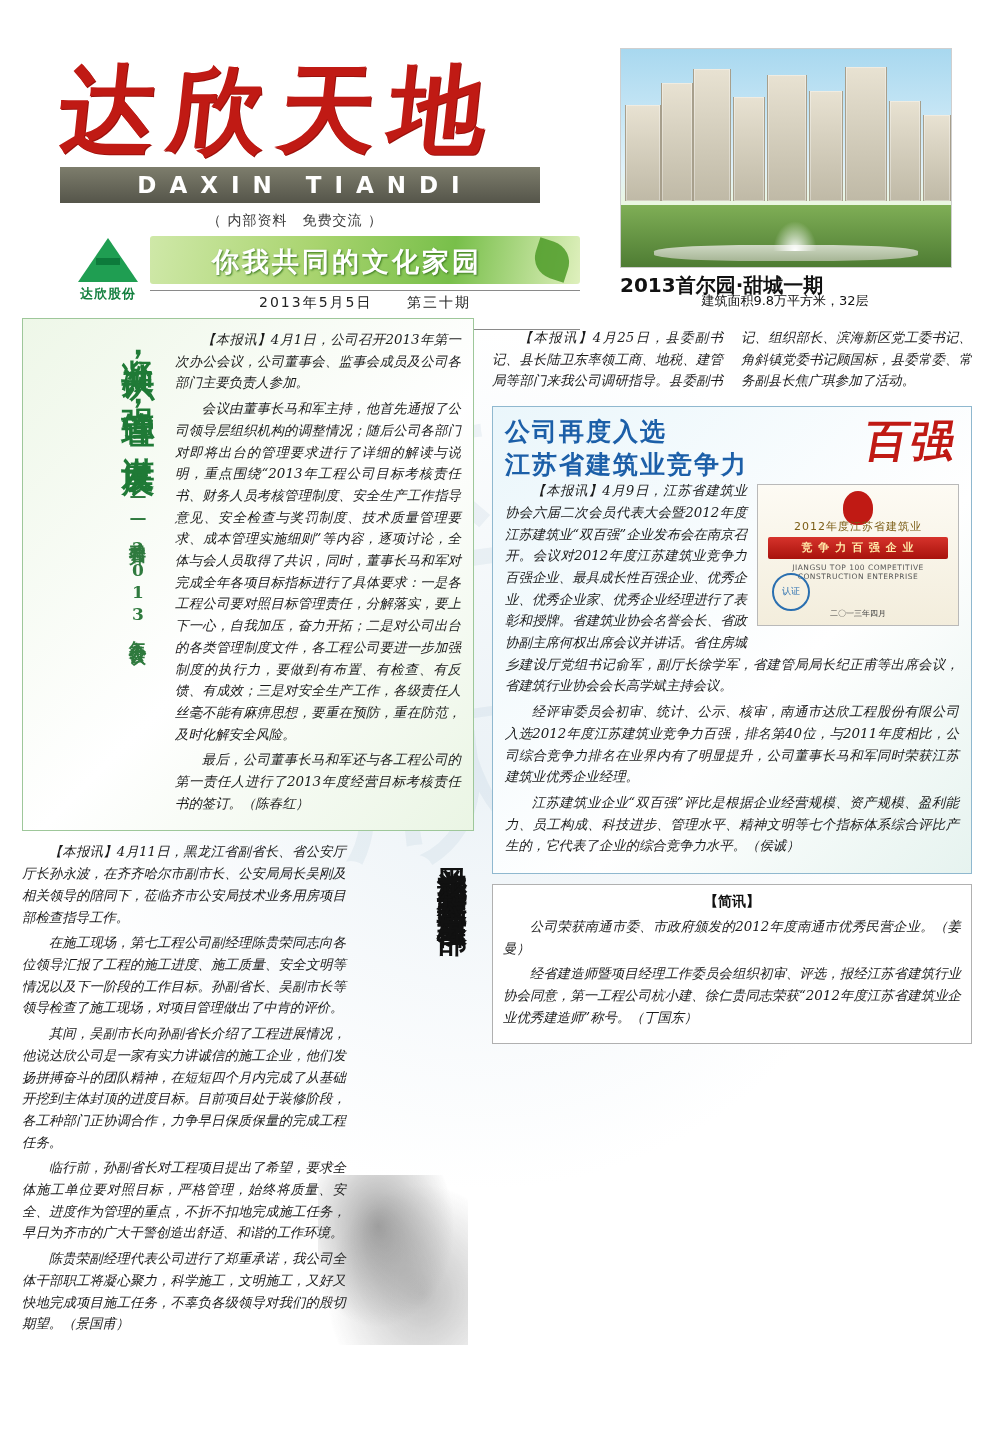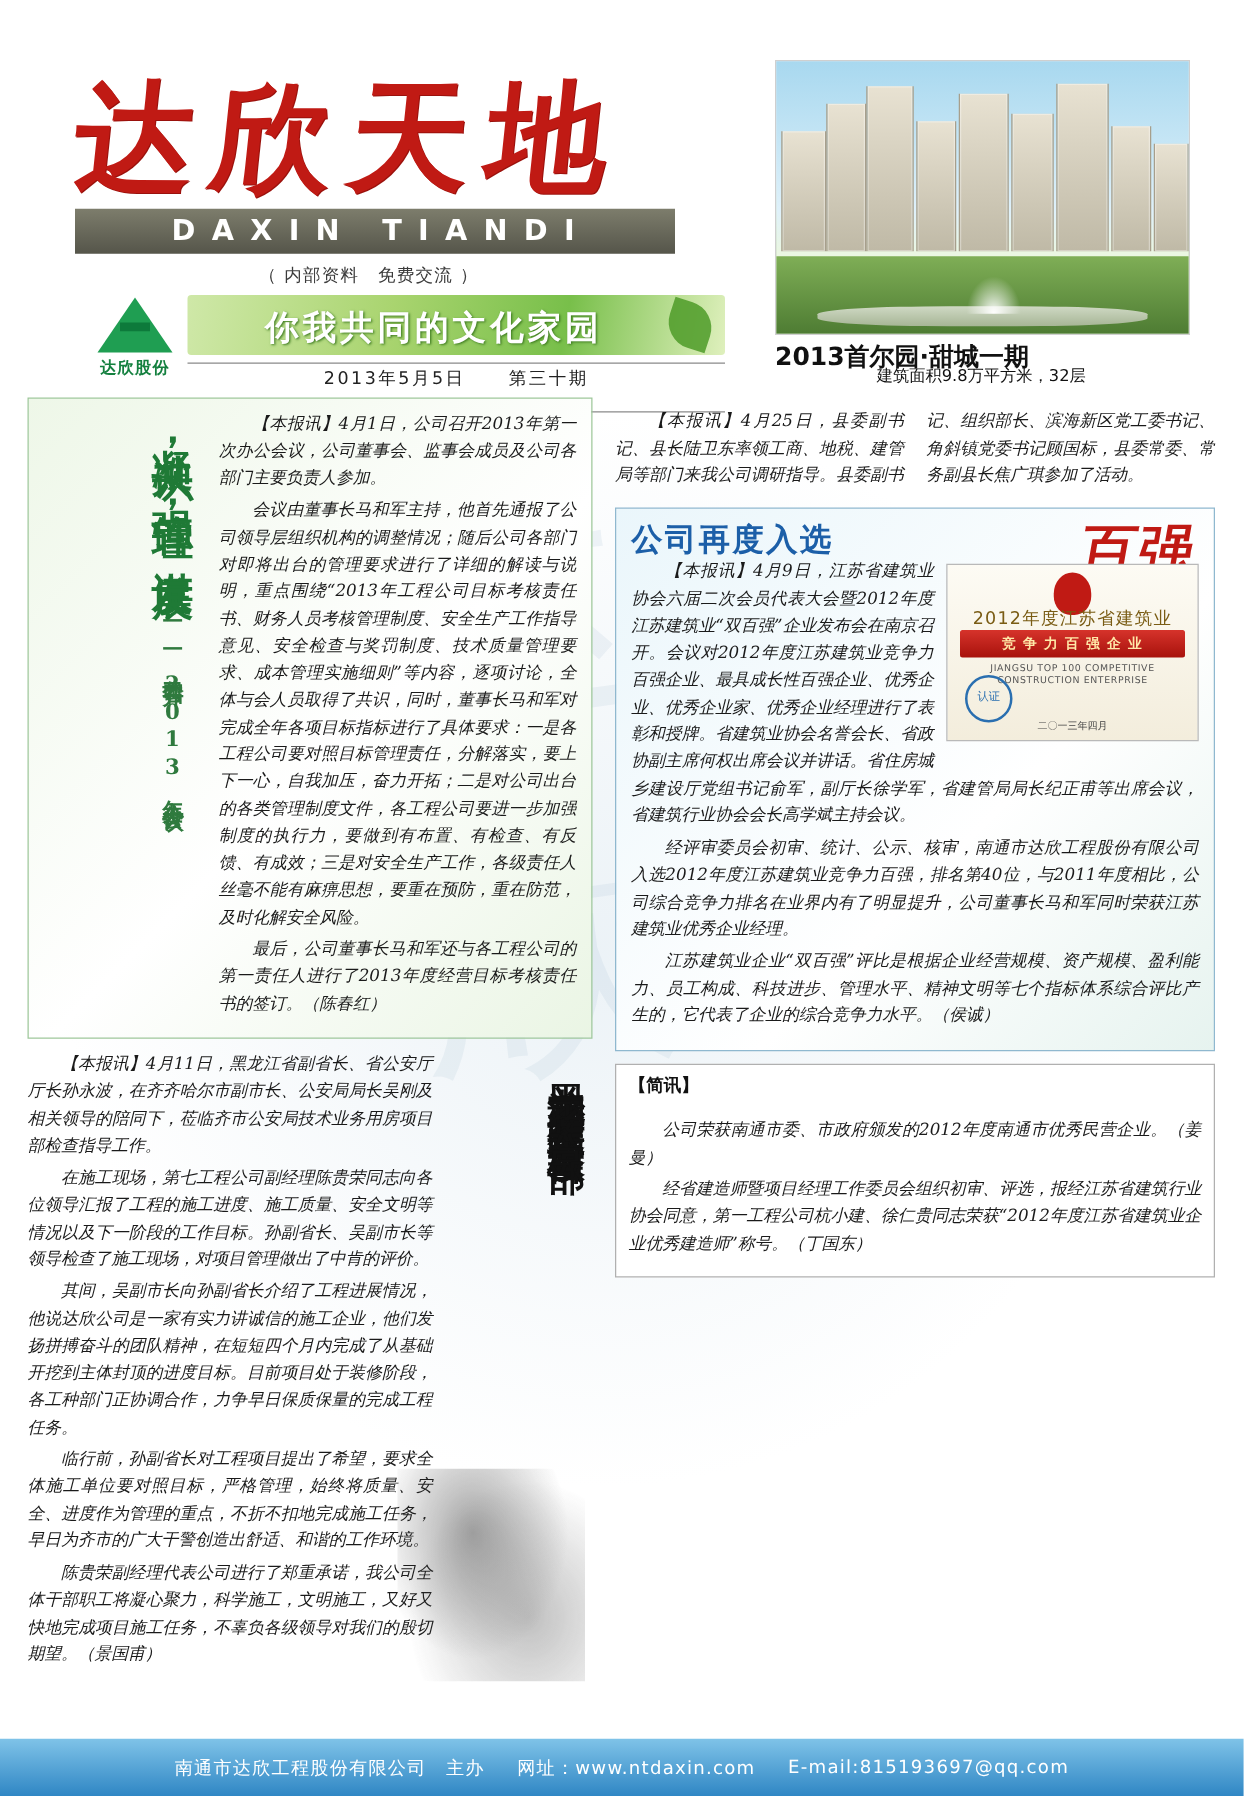--- a/index.html
+++ b/index.html
@@ -188,39 +188,39 @@
   }
   .award-img .band{
     position:absolute;left:10px;top:52px;right:10px;height:22px;
     background:linear-gradient(#d6332b,#a8120c);border-radius:2px;
   }
   .award-img .band span{
     display:block;text-align:center;color:#ffe9a8;font-size:11px;font-weight:bold;line-height:22px;letter-spacing:1px;
   }
   .award-img .cap{
     position:absolute;left:8px;top:34px;right:8px;text-align:center;
-    font-size:14px;color:#7a5c14;letter-spacing:1px;
+    font-size:11px;color:#7a5c14;letter-spacing:1px;
   }
   .award-img .cap2{
     position:absolute;left:8px;top:78px;right:8px;text-align:center;
     font-size:7.5px;color:#555;letter-spacing:.5px;
   }
   .award-img .seal{
     position:absolute;left:14px;bottom:14px;width:34px;height:34px;border-radius:50%;
     border:2px solid #2a6fb0;color:#2a6fb0;font-size:9px;text-align:center;line-height:32px;
   }
   .award-img .cap3{
     position:absolute;left:8px;bottom:6px;right:8px;text-align:center;font-size:8px;color:#444;
   }
   .brief-box{
     margin-top:10px;border:1px solid #b0b0b0;padding:8px 10px 10px 10px;background:#fff;
   }
   .brief-title{
     font-family:"DejaVu Serif","Liberation Serif",serif;
-    font-size:14px;font-weight:bold;color:#111;margin-bottom:16px;
+    font-size:14px;font-weight:bold;color:#111;margin-bottom:5px;text-align:center;
   }
   
   .footer{
     position:absolute;left:0;bottom:0;width:995px;height:46px;
     background:linear-gradient(#7fc3e8,#2f86c4);
     color:#ffffff;font-size:14.5px;
     display:flex;align-items:center;justify-content:center;gap:26px;
     letter-spacing:1px;
   }
   .watermark{
@@ -313,20 +313,21 @@
 
     <div>
       <div class="body-text two-col">
         <p>【本报讯】4月25日，县委副书记、县长陆卫东率领工商、地税、建管局等部门来我公司调研指导。县委副书记、组织部长、滨海新区党工委书记、角斜镇党委书记顾国标，县委常委、常务副县长焦广琪参加了活动。</p>
       </div>
     </div>
 
     <div class="box-blue">
       <div class="bluetitle">
         <span class="l1">公司再度入选</span>
+        <span class="l2">江苏省建筑业竞争力</span>
         <span class="cursive">百强</span>
       </div>
 
       <div class="award-img">
         <div class="ribbon"></div>
         <div class="cap">2012年度江苏省建筑业</div>
         <div class="band">
           <span>竞 争 力 百 强 企 业</span>
         </div>
         <div class="cap2">JIANGSU TOP 100 COMPETITIVE CONSTRUCTION ENTERPRISE</div>
@@ -344,19 +345,14 @@
     <div class="brief-box">
       <div class="brief-title">【简讯】</div>
       <div class="body-text">
         <p>公司荣获南通市委、市政府颁发的2012年度南通市优秀民营企业。（姜曼）</p>
         <p>经省建造师暨项目经理工作委员会组织初审、评选，报经江苏省建筑行业协会同意，第一工程公司杭小建、徐仁贵同志荣获“2012年度江苏省建筑业企业优秀建造师”称号。（丁国东）</p>
       </div>
     </div>
 
   </div>
 
-  <div class="footer">
-    <span>南通市达欣工程股份有限公司　主办</span>
-    <span>网址：www.ntdaxin.com</span>
-    <span>E-mail:815193697@qq.com</span>
-  </div>
 
 </div>
 
 </body></html>

